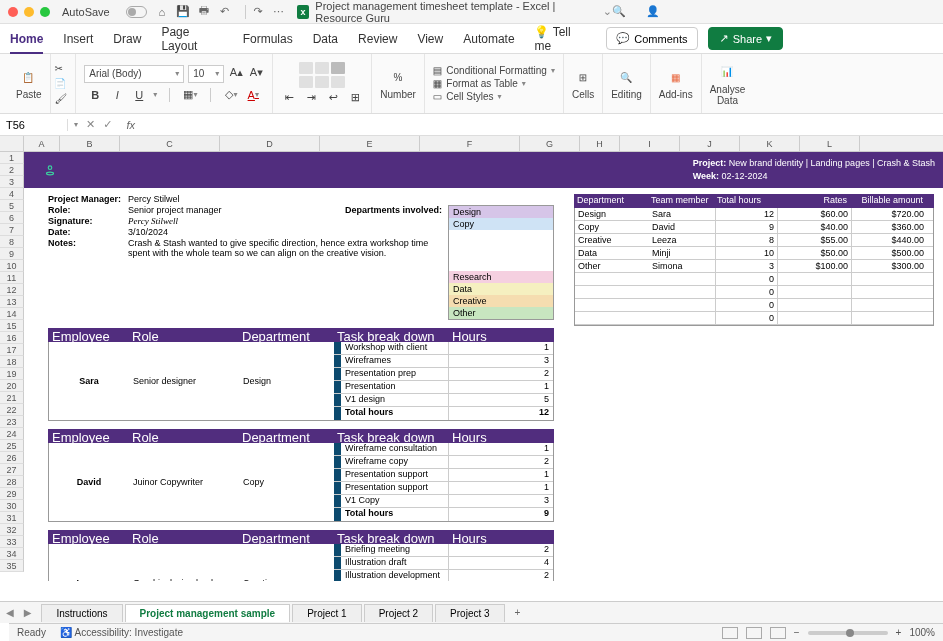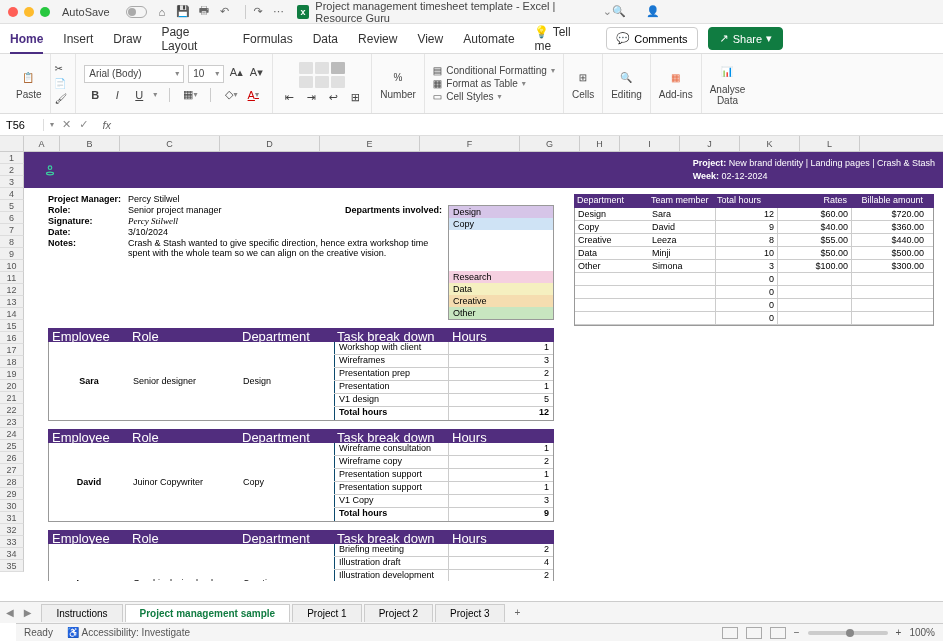--- a/index.html
+++ b/index.html
@@ -32,21 +32,21 @@
 .fontname{width:100px;height:18px;border:1px solid #ccc;background:#fff;padding:0 4px;font-size:10px;display:flex;align-items:center;justify-content:space-between}
 .fontsize{width:36px;height:18px;border:1px solid #ccc;background:#fff;padding:0 4px;font-size:10px;display:flex;align-items:center;justify-content:space-between}
 .fontrow{display:flex;gap:6px;align-items:center}
 .smbtn{width:16px;height:16px;display:flex;align-items:center;justify-content:center;font-size:11px}
 .aligngrid{display:grid;grid-template-columns:repeat(3,14px);grid-template-rows:repeat(2,12px);gap:2px;margin-bottom:2px}
 .alcell{background:#e0e0e0;border-radius:1px}
 .rlist{display:flex;flex-direction:column;gap:2px;font-size:10px}
 .rlist .it{display:flex;align-items:center;gap:4px}
 .arrow{font-size:8px;color:#888}
 .namebox{height:22px;border-bottom:1px solid #ddd;display:flex;align-items:center;font-size:11px}
-.nameref{width:44px;padding:0 6px;border-right:1px solid #ddd}
+.nameref{width:68px;padding:0 6px;border-right:1px solid #ddd}
 .fxbtns{display:flex;gap:8px;padding:0 8px;color:#888}
 .fx{font-style:italic;margin-left:6px;color:#666}
 .sheet{position:relative;height:445px;overflow:hidden;background:#fff}
 .colhdr{display:flex;height:16px;background:#f0f0f0;border-bottom:1px solid #ccc;font-size:9px;color:#555}
 .colhdr .corner{width:24px;border-right:1px solid #ccc}
 .colhdr .ch{border-right:1px solid #ccc;text-align:center;line-height:16px}
 .rowhdrs{position:absolute;left:0;top:16px;width:24px;background:#f0f0f0;font-size:9px;color:#555}
 .rowhdrs .rh{height:12px;border-bottom:1px solid #ddd;border-right:1px solid #ccc;text-align:center;line-height:12px}
 .content{position:absolute;left:24px;top:16px;right:0;bottom:0}
 .banner{height:36px;background:#512d7e;color:#fff;display:flex;align-items:center;padding:0 8px}
@@ -63,40 +63,40 @@
 .emphdr{background:#512d7e;color:#fff;display:flex;font-size:13px;font-weight:normal;height:14px;margin-top:8px}
 .emphdr .c1{width:80px;padding:1px 4px}.emphdr .c2{width:110px;padding:1px 4px}.emphdr .c3{width:95px;padding:1px 4px}.emphdr .c4{width:115px;padding:1px 4px}.emphdr .c5{width:100px;padding:1px 4px;text-align:left}
 .empbody{display:flex;border:1px solid #999;border-top:none}
 .empbody .einfo{width:285px;display:flex;align-items:center;font-size:9px}
 .empbody .einfo .ec1{width:80px;text-align:center;font-weight:bold;padding:0 4px}
 .empbody .einfo .ec2{width:110px;padding:0 4px}
 .empbody .einfo .ec3{width:95px;padding:0 4px}
 .tasks{flex:1;font-size:9px}
 .tasks .tr{display:flex;border-bottom:1px solid #ccc;height:13px}
 .tasks .tr:last-child{border-bottom:none}
-.tasks .tn{width:115px;padding:0 4px;border-right:1px solid #ccc;border-left:1px solid #0c4a6e}
+.tasks .tn{width:115px;padding:0 4px;border-right:1px solid #ccc;border-left:7px solid #0c4a6e}
 .tasks .th{flex:1;text-align:right;padding:0 4px}
 .tasks .tot .tn{font-weight:bold}
 .tasks .tot .th{font-weight:bold}
 .right{width:360px}
 .sumhdr{background:#512d7e;color:#fff;display:flex;font-size:9px;height:14px}
 .sumhdr div,.sumrow div{padding:1px 3px}
 .sc1{width:74px}.sc2{width:66px}.sc3{width:62px;text-align:left}.sc4{width:74px;text-align:right}.sc5{width:76px;text-align:right}
 .sumrow{display:flex;font-size:9px;border-bottom:1px solid #ccc;height:13px}
 .sumbox{border:1px solid #999;border-top:none}
 .sumrow .sc3,.sumrow .sc4,.sumrow .sc5{border-left:1px solid #ccc;text-align:right}
 .totbill{display:flex;font-size:9px;height:13px;border:1px solid #999;border-top:none}
 .totbill .lab{margin-left:auto;width:136px;font-weight:bold;text-align:right;padding:0 4px;border-left:1px solid #ccc}
 .totbill .val{width:76px;text-align:right;padding:0 4px;border-left:1px solid #ccc}
 .sheettabs{position:absolute;bottom:18px;left:0;right:0;height:22px;background:#f5f5f5;border-top:1px solid #ccc;display:flex;align-items:center;font-size:10px;padding:0 6px}
 .navarr{display:flex;gap:10px;color:#888;margin-right:10px}
 .stab{padding:3px 14px;border:1px solid #ccc;background:#efefef;margin-right:2px;cursor:pointer;border-bottom:none}
 .stab.active{background:#fff;color:#107c41;font-weight:bold}
 .addtab{padding:3px 8px;color:#666}
-.status{position:absolute;bottom:0;left:16px;right:0;height:18px;background:#f5f5f5;border-top:1px solid #ccc;display:flex;align-items:center;font-size:10px;padding:0 8px;color:#555}
+.status{position:absolute;bottom:0;left:9px;right:0;height:18px;background:#f5f5f5;border-top:1px solid #ccc;display:flex;align-items:center;font-size:10px;padding:0 8px;color:#555}
 .status .r{margin-left:auto;display:flex;align-items:center;gap:8px}
 .viewb{width:16px;height:12px;border:1px solid #aaa}
 .slider{width:80px;height:4px;background:#ccc;position:relative;border-radius:2px}
 .slider::after{content:"";position:absolute;width:8px;height:8px;background:#888;border-radius:50%;top:-2px;left:38px}
 svg{width:14px;height:14px}
 .sig{font-family:cursive;font-style:italic}
 </style>
 </head>
 <body>
 

